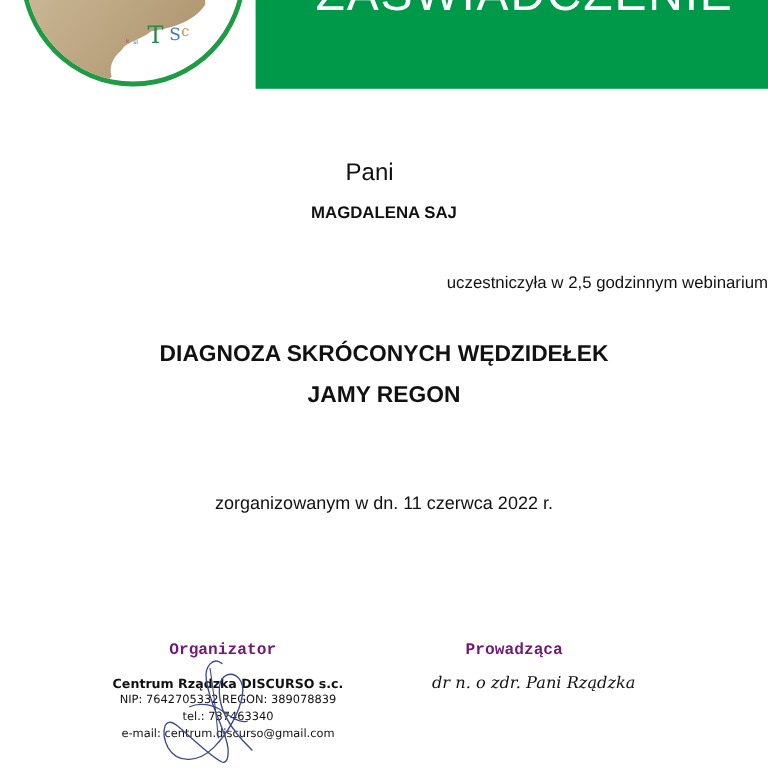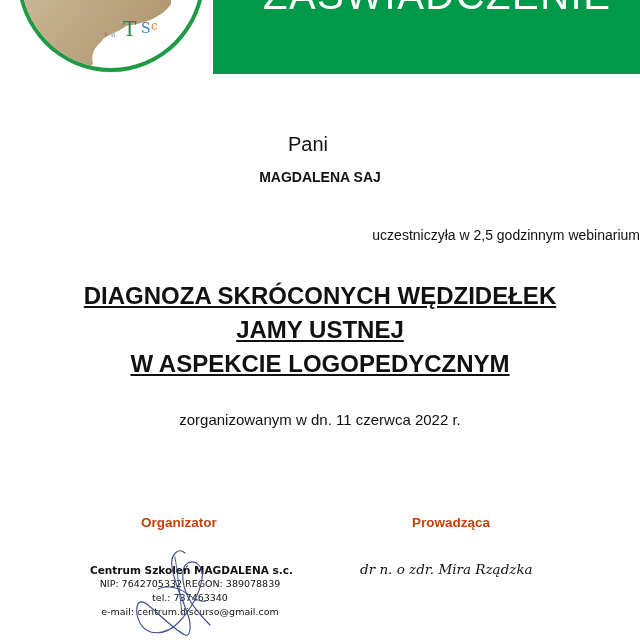--- a/index.html
+++ b/index.html
@@ -67,42 +67,42 @@
       line-height: 26px;
     }
     .participated {
       top: 226px;
       font-size: 14px;
       line-height: 18px;
       text-align: right;
     }
     .course-title {
       top: 279px;
-      font-size: 24px;
+      font-size: 19px;
       font-weight: bold;
       line-height: 34px;
-      text-decoration: underline;
     }
     .course-title div { display: block; }
     .organized {
       top: 411px;
       font-size: 15px;
       line-height: 18px;
     }
     .label-green {
       position: absolute;
-      font-family: Liberation Sans, sans-serif;
+      font-family: Liberation Mono, monospace;
       font-size: 13.5px;
       font-weight: bold;
-      color: #c2410c;
+      color: #701a75;
       line-height: 16px;
       white-space: nowrap;
+      margin-top: 20px;
     }
     .org-label { left: 141px; top: 515px; }
-    .lead-label { left: 412px; top: 515px; }
+    .lead-label { left: 388px; top: 515px; }
     .org-block {
       position: absolute;
       left: 90px;
       top: 563px;
       width: 200px;
       text-align: center;
       font-family: "DejaVu Sans", sans-serif;
       font-size: 9.5px;
       line-height: 14px;
       color: #111111;
@@ -154,35 +154,34 @@
 <div class="banner">
   <div class="banner-title">ZAŚWIADCZENIE</div>
 </div>
 
 <div class="center-text salutation">Pani</div>
 <div class="center-text name">MAGDALENA SAJ</div>
 <div class="center-text participated">uczestniczyła w 2,5 godzinnym webinarium</div>
 
 <div class="center-text course-title">
   <div>DIAGNOZA SKRÓCONYCH WĘDZIDEŁEK</div>
-  <div>JAMY USTNEJ</div>
-  <div>W ASPEKCIE LOGOPEDYCZNYM</div>
+  <div>JAMY REGON</div>
 </div>
 
 <div class="center-text organized">zorganizowanym w  dn. 11 czerwca 2022 r.</div>
 
 <div class="label-green org-label">Organizator</div>
 <div class="label-green lead-label">Prowadząca</div>
 
 <div class="org-block">
-  <div class="org-name">Centrum Szkoleń MAGDALENA s.c.</div>
+  <div class="org-name">Centrum Rządzka DISCURSO s.c.</div>
   <div>NIP: 7642705332 REGON: 389078839</div>
   <div>tel.: 737463340</div>
   <div>e-mail: centrum.discurso@gmail.com</div>
 </div>
 
 <svg class="signature-svg" width="90" height="95" viewBox="0 0 90 95">
   <path d="M55,8 C48,2 40,10 42,22 C44,38 52,52 58,70 C62,82 60,92 55,90 C46,86 30,70 18,60 C6,50 4,66 10,78 C18,92 36,90 48,78 C60,66 70,48 72,34 C74,22 66,14 58,18 C50,22 52,40 58,52 C64,64 72,72 80,80" fill="none" stroke="#3a4a8c" stroke-width="1.1" stroke-linecap="round"></path>
   <path d="M28,44 C36,40 48,42 56,48 C62,52 70,58 76,56" fill="none" stroke="#3a4a8c" stroke-width="1" stroke-linecap="round"></path>
   <path d="M45,12 C48,30 50,50 52,70" fill="none" stroke="#3a4a8c" stroke-width="0.9" stroke-linecap="round"></path>
 </svg>
 
-<div class="lead-name">dr n. o zdr. Mira Rządzka</div>
+<div class="lead-name">dr n. o zdr. Pani Rządzka</div>
 
 </body></html>

